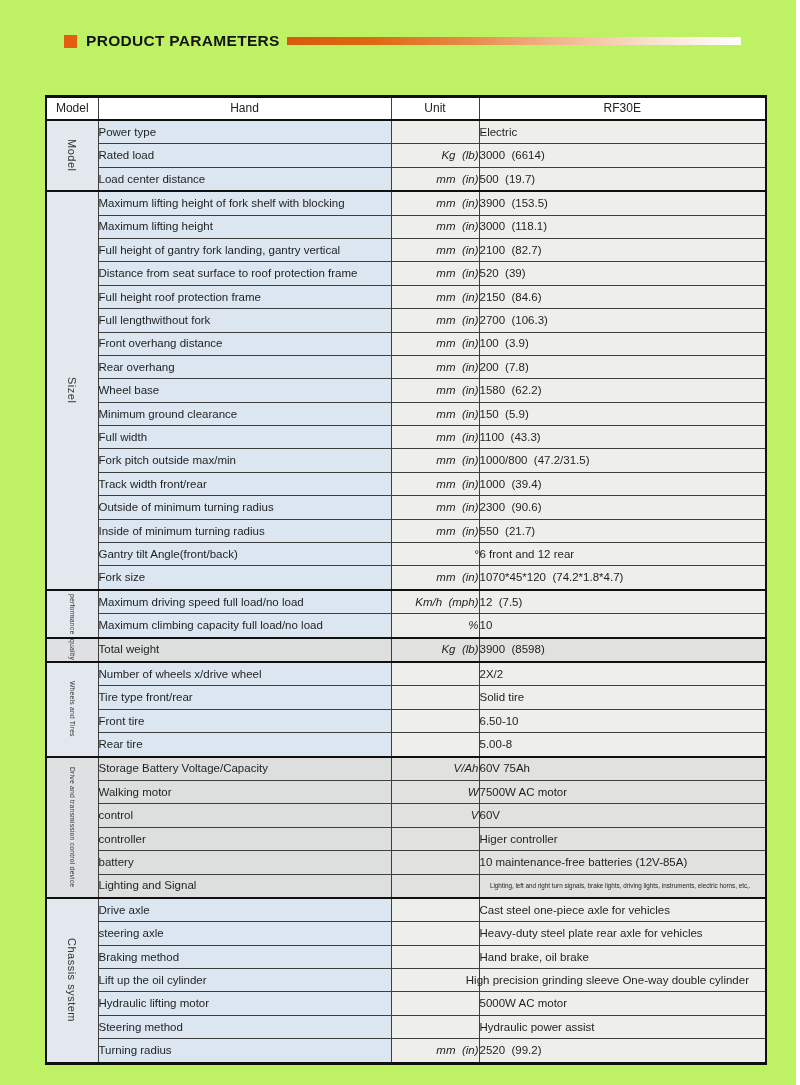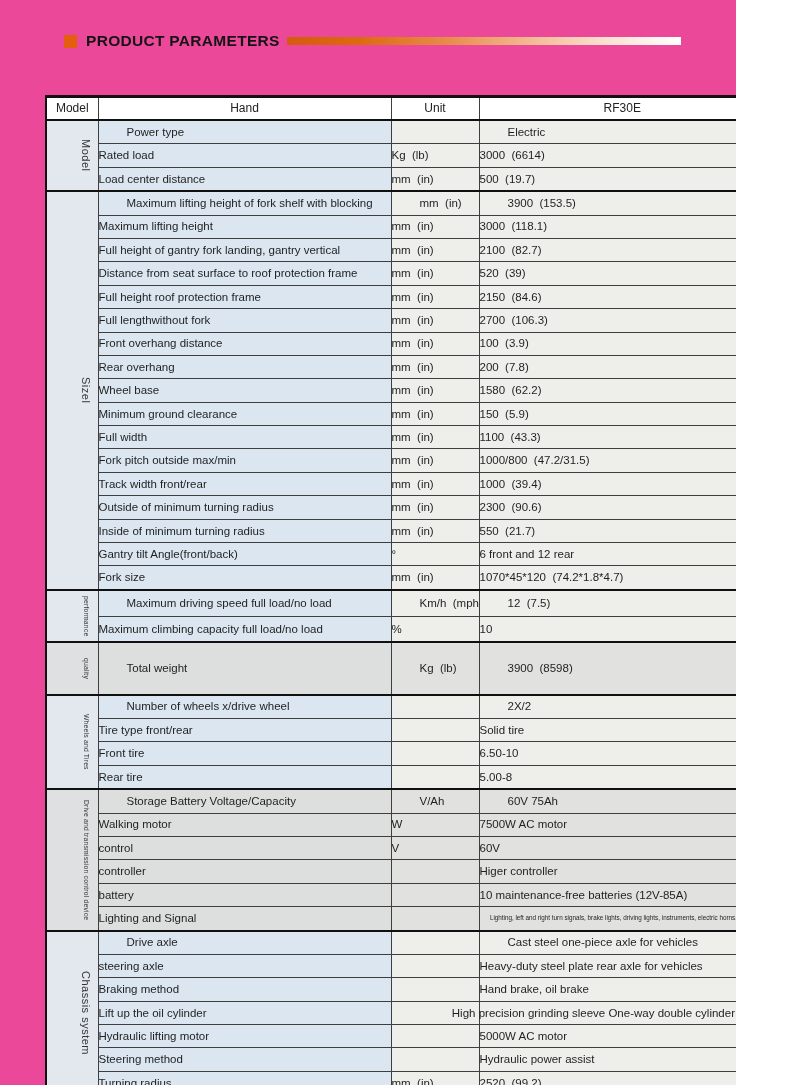--- a/index.html
+++ b/index.html
@@ -1,17 +1,17 @@
 <!DOCTYPE html>
 <html><head>
 <meta charset="utf-8">
 <style>
   html,body { margin:0; padding:0; background:#ffffff; }
   .page {
-    position:relative; width:736px; height:1085px; background:#ec4899;
+    position:relative; width:796px; height:1085px; background:#bef264;
     font-family:"Liberation Sans", sans-serif; overflow:hidden;
   }
 
   
   .title-row { position:absolute; left:64px; top:32px; right:55px; display:flex; align-items:center; }
   .title-square { width:13px; height:13px; background:#e35f0f; margin-right:9px; flex:0 0 auto; }
   .title-text { font-weight:bold; font-size:15.5px; color:#141414; letter-spacing:0.3px; white-space:nowrap; }
   .title-bar {
     flex:1; height:8px; margin-left:7px;
     background:linear-gradient(90deg,#d65a0e 0%,#dd690f 18%,#e88a48 40%,#f2b68d 60%,#f9dcc8 78%,#fdf3ec 92%,#ffffff 100%);
@@ -22,46 +22,46 @@
     position:absolute; left:45px; top:95px; width:720px;
     border-collapse:collapse; table-layout:fixed;
     font-size:11.5px; color:#1f1f1f;
     border:2px solid #101010; border-top-width:3px; border-bottom-width:3px;
   }
   .spec-table td { border:1.5px solid #3e3e3e; padding:0; height:22.4px; line-height:1.1; overflow:hidden; }
   .spec-table thead td {
     background:#ffffff; text-align:center; font-size:12px; height:21px;
     border-bottom:2.8px solid #101010; color:#222;
   }
-  tr.section-start td { border-top:2.8px solid #101010;padding-left:28px; }
+  tr.section-start td { border-top:2.8px solid #101010; }
 
   .cell-group {
     writing-mode:vertical-lr; text-orientation:mixed;
     text-align:center; vertical-align:middle; color:#333;
     padding:2px 1px;
   }
   .glabel-lg { font-size:11px; letter-spacing:0.5px; }
   .glabel-sm { font-size:6.8px; line-height:1.3; letter-spacing:0.2px; }
 
   .cell-name  { text-align:left; padding-left:15px; }
-  .cell-unit  { text-align:left; white-space:pre; }
+  .cell-unit  { text-align:right; white-space:pre;font-style:italic; }
   .cell-value { text-align:left; padding-right:34px; white-space:pre; }
 
   tr.tone-blue .cell-group { background:#e3e8ee; }
   tr.tone-blue .cell-name  { background:#dbe6f1; }
   tr.tone-blue .cell-unit, tr.tone-blue .cell-value { background:#eeefeb; }
 
   tr.tone-gray .cell-group { background:#dee0e2; }
   tr.tone-gray .cell-name  { background:#dddfdf;margin-top:23px; }
   tr.tone-gray .cell-unit, tr.tone-gray .cell-value { background:#e1e1e0; }
 
   .cell-value.small-text { font-size:6.3px; text-align:center; padding-right:4px; white-space:normal; line-height:1; }
   .cell-value.overflow-left { position:relative; overflow:visible; }
   .cell-value.overflow-left span {
-    position:absolute; right:30px; top:50%; transform:translateY(-50%); white-space:nowrap;
+    position:absolute; right:16px; top:50%; transform:translateY(-50%); white-space:nowrap;
   }
 </style>
 </head>
 <body>
 
 <div class="page">
 
   <div class="title-row">
     <div class="title-square"></div>
     <div class="title-text">PRODUCT PARAMETERS</div>

